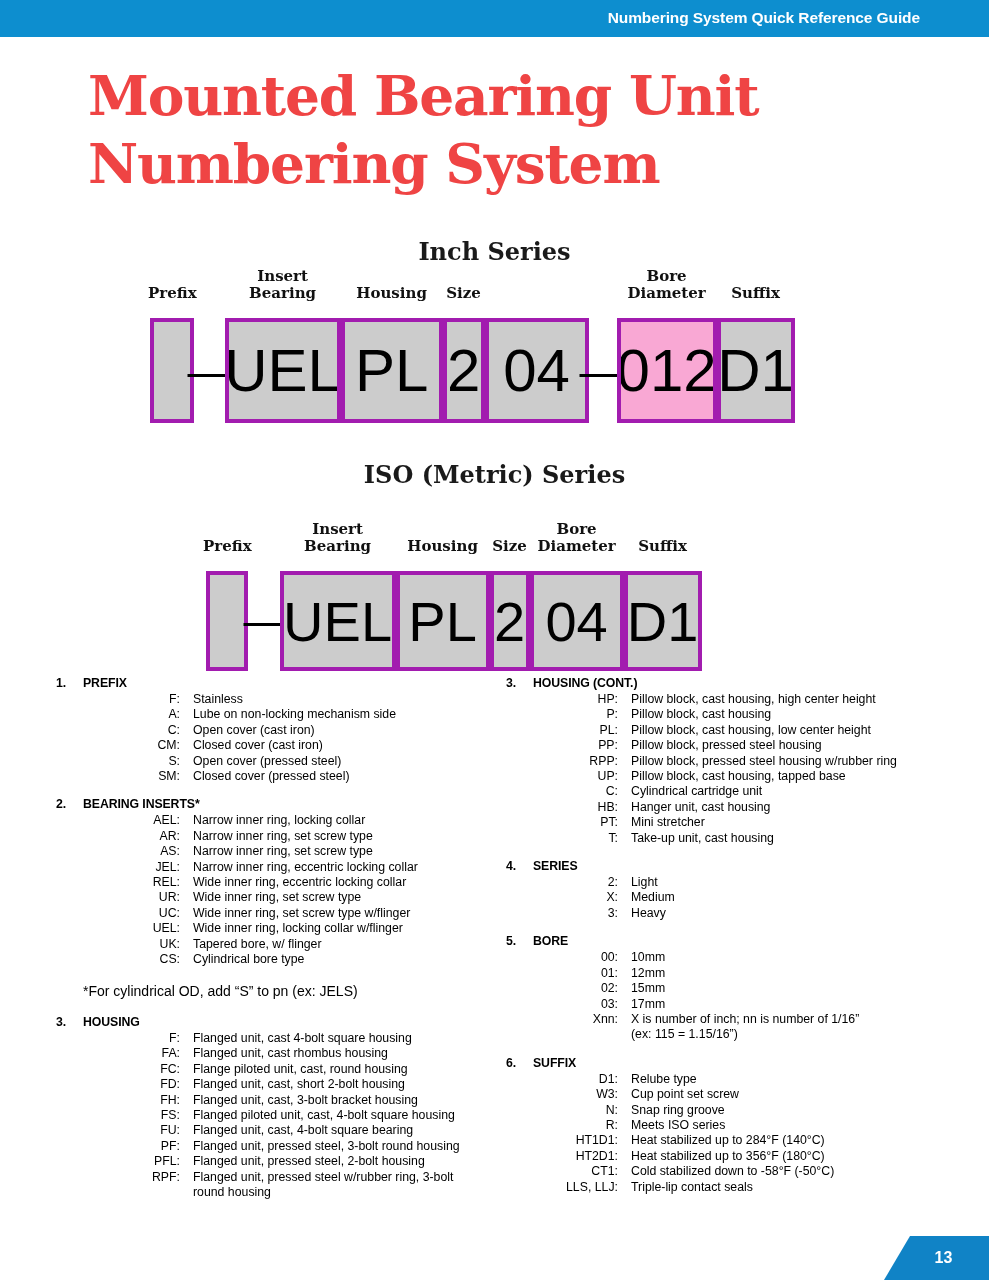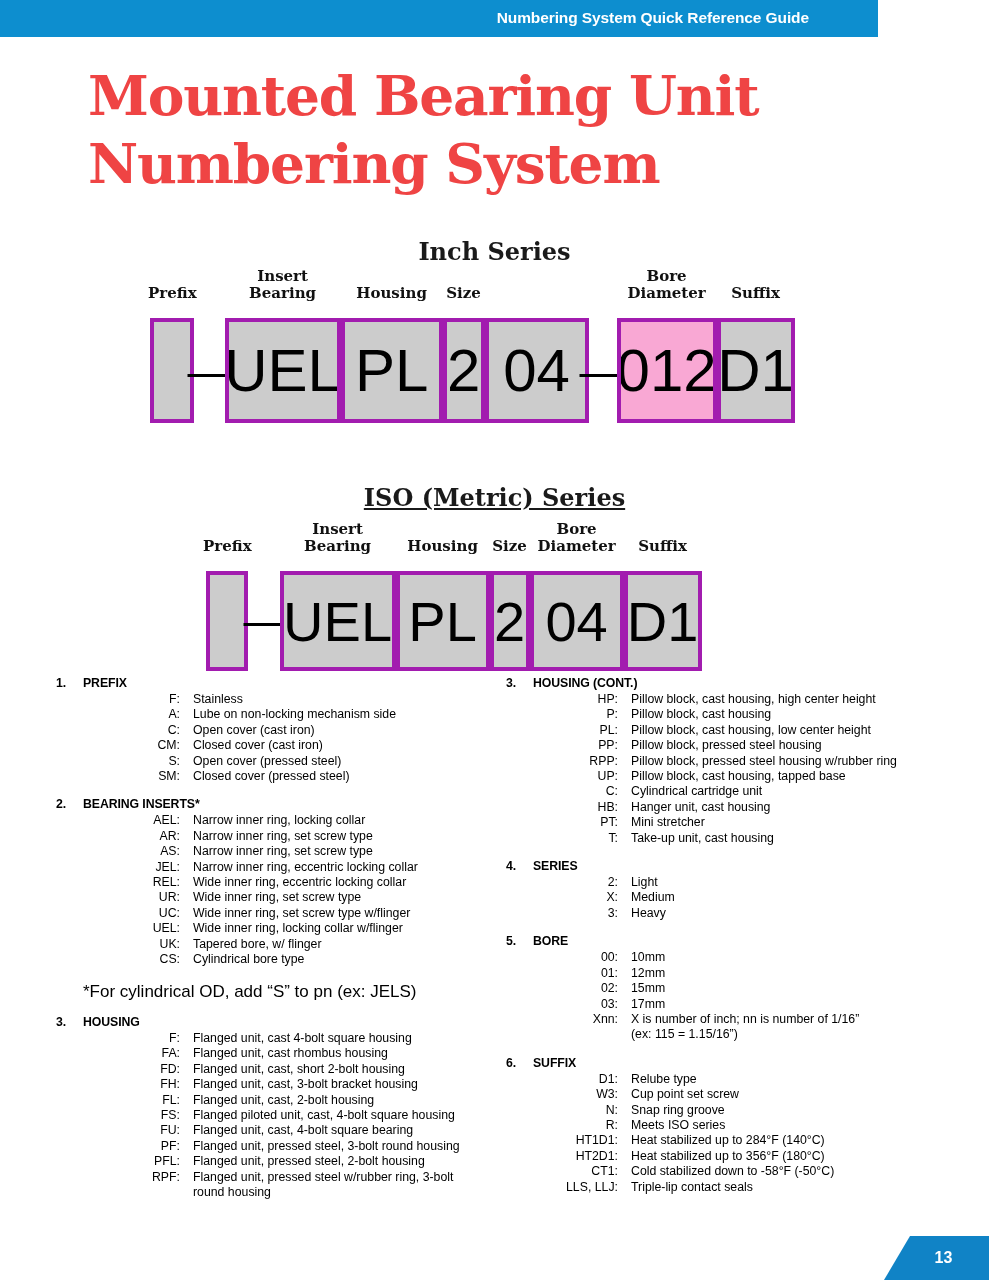--- a/index.html
+++ b/index.html
@@ -13,21 +13,21 @@
     font-family: "Liberation Sans", sans-serif;
     color: #000000;
     position: relative;
     overflow: hidden;
   }
 
   
   .header-bar {
     position: absolute;
     left: 0; top: 0;
-    width: 878px;
+    width: 989px;
     height: 37px;
     background: #0d8ecf;
   }
   .header-bar .header-title {
     position: absolute;
     right: 69px;
     top: 9px;
     font-family: "Liberation Sans", sans-serif;
     font-weight: bold;
     font-size: 15.5px;
@@ -55,21 +55,21 @@
   .series-heading {
     position: absolute;
     width: 989px;
     text-align: center;
     font-family: "DejaVu Serif", serif;
     font-weight: bold;
     font-size: 24px;
     color: #1a1a1a;
   }
   #inch-heading { top: 237px; }
-  #iso-heading  { top: 483px; text-decoration: underline; }
+  #iso-heading  { top: 460px; }
 
   
   .diagram {
     position: absolute;
     display: flex;
     align-items: flex-end;
   }
   #inch-diagram { left: 148px; top: 268px; }
   #iso-diagram  { left: 203px; top: 521px; }
 
@@ -158,21 +158,21 @@
   .row-desc {
     padding-left: 13px;
     font-size: 12.3px;
   }
   .row-desc .cont-line { display: block; }
 
   .footnote {
     margin-top: 16px;
     margin-bottom: 16px;
     padding-left: 27px;
-    font-size: 17px;
+    font-size: 14px;
     line-height: 15.4px;
   }
 
   
   .page-flag {
     position: absolute;
     right: 0;
     bottom: 0;
     width: 105px;
     height: 44px;
@@ -355,30 +355,30 @@
       </div>
       <div class="legend-row">
         <span class="row-code">F:</span>
         <span class="row-desc">Flanged unit, cast 4-bolt square housing</span>
       </div>
       <div class="legend-row">
         <span class="row-code">FA:</span>
         <span class="row-desc">Flanged unit, cast rhombus housing</span>
       </div>
       <div class="legend-row">
+        <span class="row-code">FC:</span>
+        <span class="row-desc">Flange piloted unit, cast, round housing</span>
+      </div>
+      <div class="legend-row">
         <span class="row-code">FD:</span>
         <span class="row-desc">Flanged unit, cast, short 2-bolt housing</span>
       </div>
       <div class="legend-row">
         <span class="row-code">FH:</span>
         <span class="row-desc">Flanged unit, cast, 3-bolt bracket housing</span>
-      </div>
-      <div class="legend-row">
-        <span class="row-code">FL:</span>
-        <span class="row-desc">Flanged unit, cast, 2-bolt housing</span>
       </div>
       <div class="legend-row">
         <span class="row-code">FS:</span>
         <span class="row-desc">Flanged piloted unit, cast, 4-bolt square housing</span>
       </div>
       <div class="legend-row">
         <span class="row-code">FU:</span>
         <span class="row-desc">Flanged unit, cast, 4-bolt square bearing</span>
       </div>
       <div class="legend-row">

